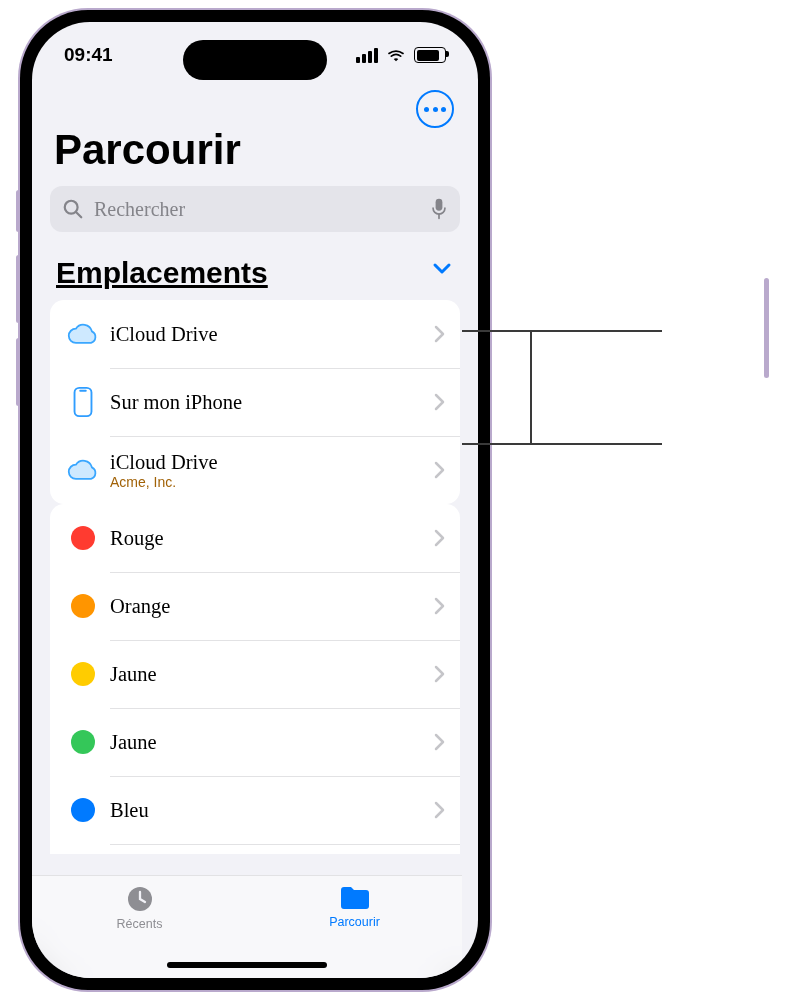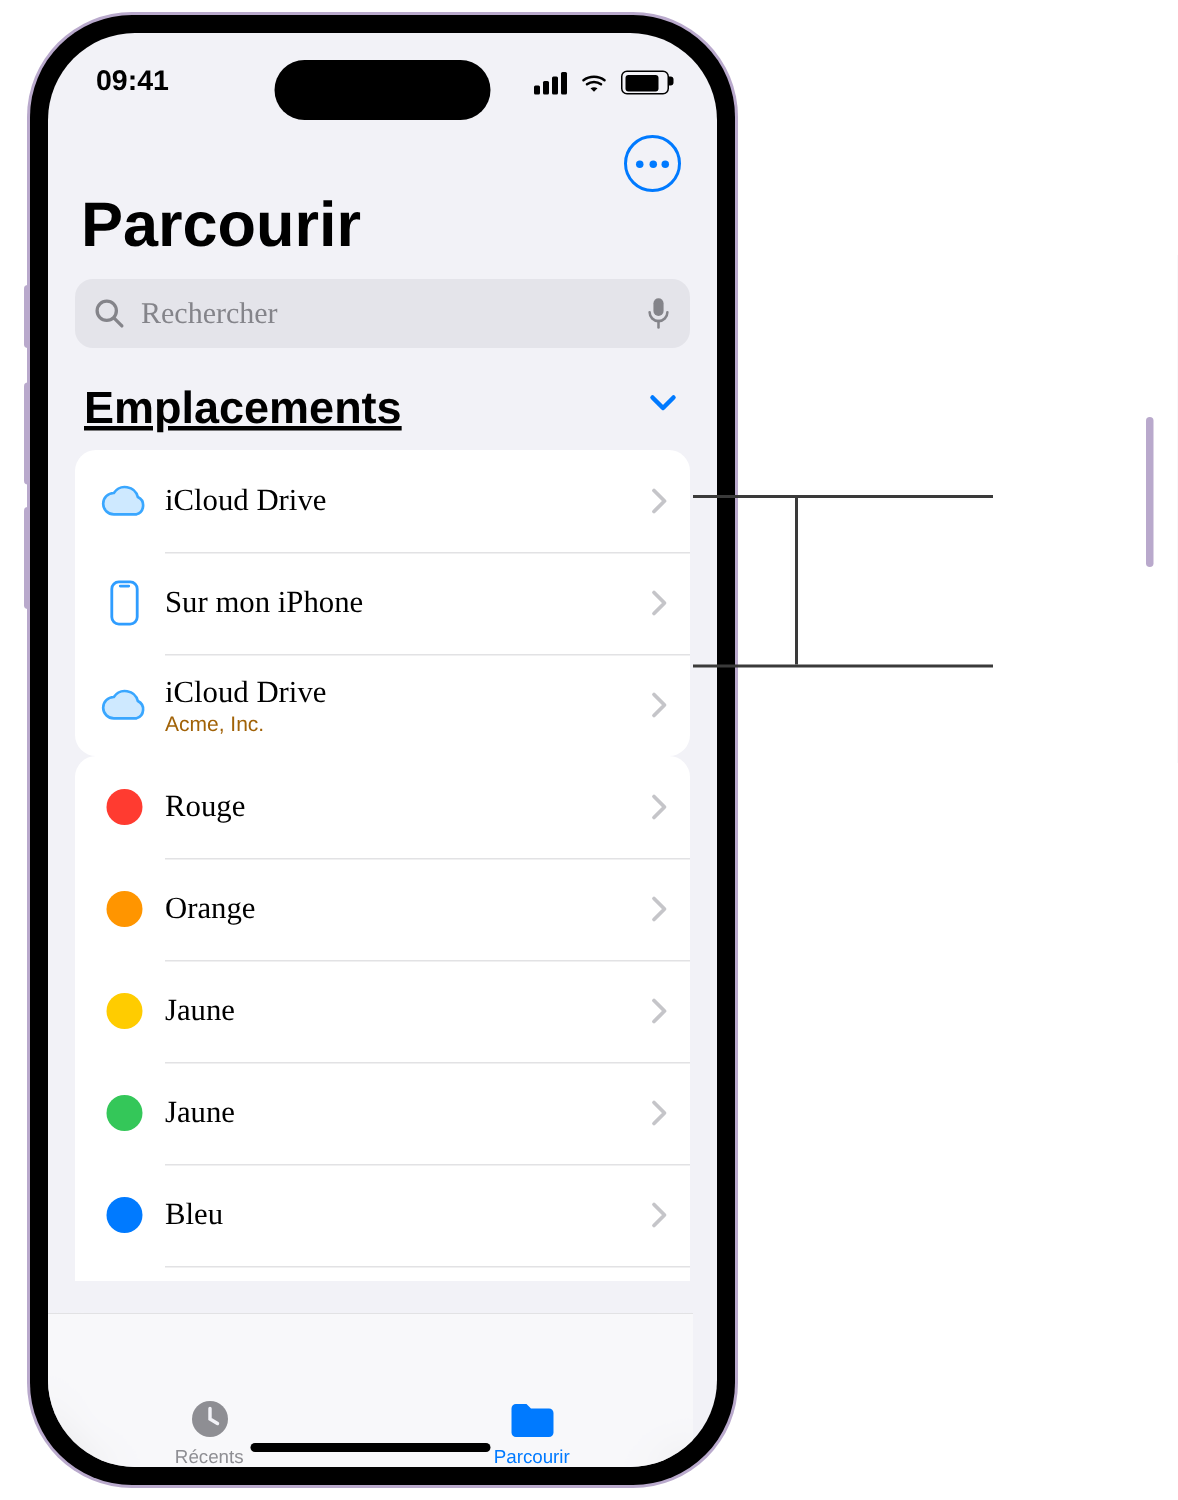--- a/index.html
+++ b/index.html
@@ -107,21 +107,21 @@
     .row .lbl{ font-size:20.5px;font-family:Liberation Serif, serif;}
     .row .sub{ font-size:14px; color:#a16207;}
     .row .chev-right{ color:var(--chev);}
     .color-dot{ width:24px;height:24px;border-radius:50%;}
 
     
     .tabbar{
       position:absolute; bottom:0; left:0; right:16px; height:94px;
       background:rgba(248,248,250,.94); backdrop-filter:blur(10px);
       border-top:1px solid var(--sep);
-      display:flex; align-items:flex-end; padding-top:8px;
+      display:flex; align-items:flex-start; padding-top:8px;
     }
     .tab{ flex:1; display:flex; flex-direction:column; align-items:center; gap:3px; font-size:12.5px; cursor:pointer;}
     .tab.inactive{ color:#8e8e93;}
     .tab.active{ color:var(--accent);}
     .home-ind{ position:absolute; bottom:10px; left:50%; transform:translateX(-50%);
       width:160px;height:6px;border-radius:3px;background:#000;}
 
     
     .lead{ position:absolute; height:1.5px; background:#3a3a3a;}
     .lead.v{ width:1.5px; height:auto;}

